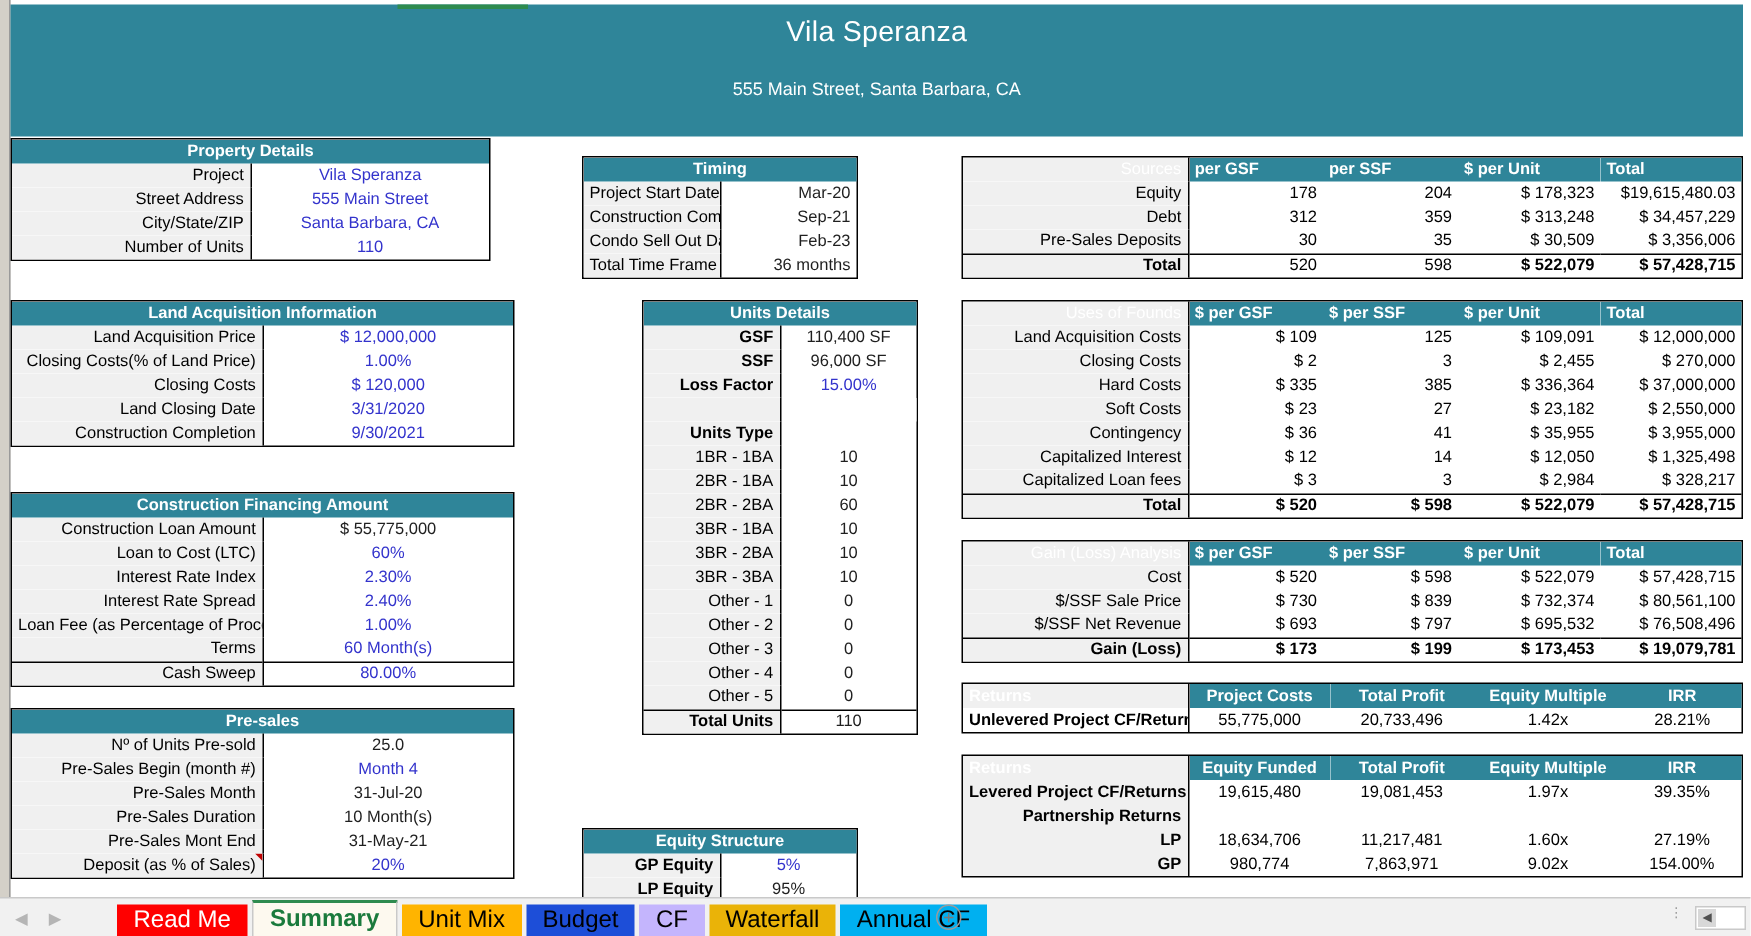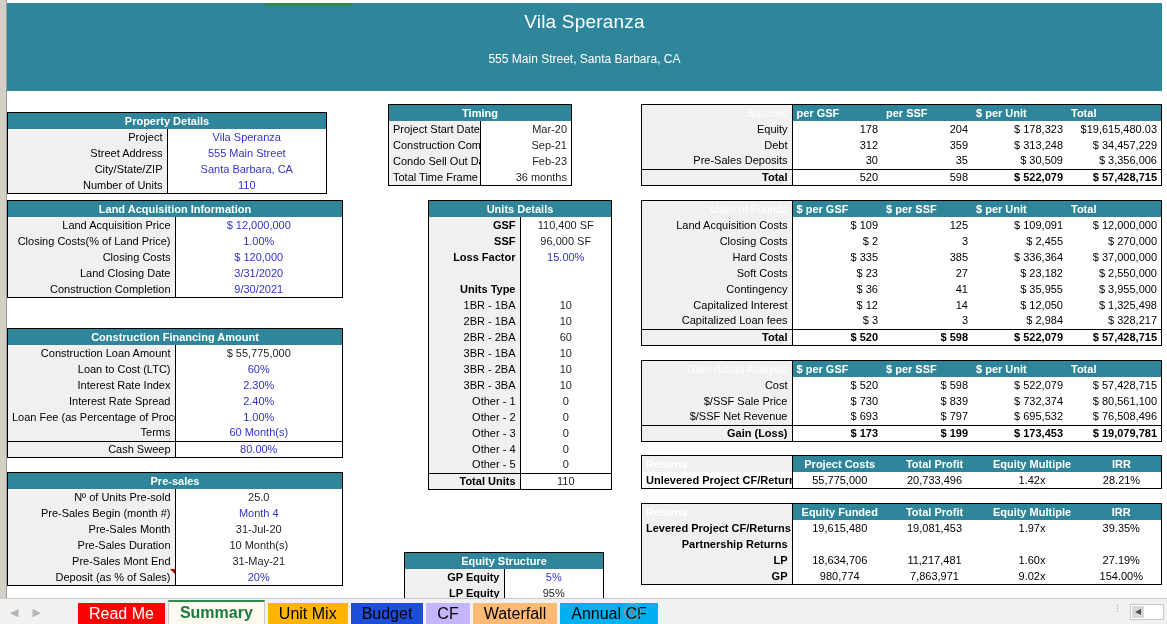--- a/index.html
+++ b/index.html
@@ -78,21 +78,21 @@
 <div id="sheet">
 
   <div class="gutter"></div>
 
   <div class="banner">
     <div class="selmark"></div>
     <div class="title">Vila Speranza</div>
     <div class="sub">555 Main Street, Santa Barbara, CA</div>
   </div>
 
-  <div class="blk" style="left:7px; top:112px; width:320px;">
+  <div class="blk" style="left:7px; top:92px; width:320px;">
     <table class="t">
       <tbody>
           <tr class="hdr">
             <td colspan="2">Property Details</td>
           </tr>
       <tr>
             <td class="lbl" style="width:250px">Project</td>
             <td class="val blue">Vila Speranza</td>
           </tr>
       <tr>
@@ -310,21 +310,21 @@
             <td class="val dark">0</td>
           </tr>
       <tr class="totrow">
             <td class="lbl b">Total Units</td>
             <td class="val dark" style="font-weight:normal">110</td>
           </tr>
     </tbody>
       </table>
   </div>
 
-  <div class="blk" style="left:388px; top:552px; width:200px;margin-left:16px;">
+  <div class="blk" style="left:388px; top:552px; width:184px;">
     <table class="t">
       <tbody>
           <tr class="hdr">
             <td colspan="2">Equity Structure</td>
           </tr>
       <tr>
             <td class="lbl b" style="width:104px">GP Equity</td>
             <td class="val blue">5%</td>
           </tr>
       <tr>
@@ -593,21 +593,21 @@
   <div class="navarrows">
     <span>◀</span>
     <span>▶</span>
   </div>
   <div class="tabs">
     <div class="tab" style="background:#ff0000">Read Me</div>
     <div class="tab active">Summary</div>
     <div class="tab" style="background:#ffb400; color:#000">Unit Mix</div>
     <div class="tab" style="background:#1d4ed8; color:#000">Budget</div>
     <div class="tab" style="background:#c4b5fd; color:#000">CF</div>
-    <div class="tab" style="background:#fdba74; color:#000">Waterfall</div>
+    <div class="tab" style="background:#eab308; color:#000">Waterfall</div>
     <div class="tab" style="background:#00b0f0; color:#000">Annual CF</div>
   </div>
   <div class="addsheet">+</div>
   <div class="dots">⋮</div>
   <div class="hscroll">
     <div class="lt">◀</div>
   </div>
 </div>
 
 </body></html>

